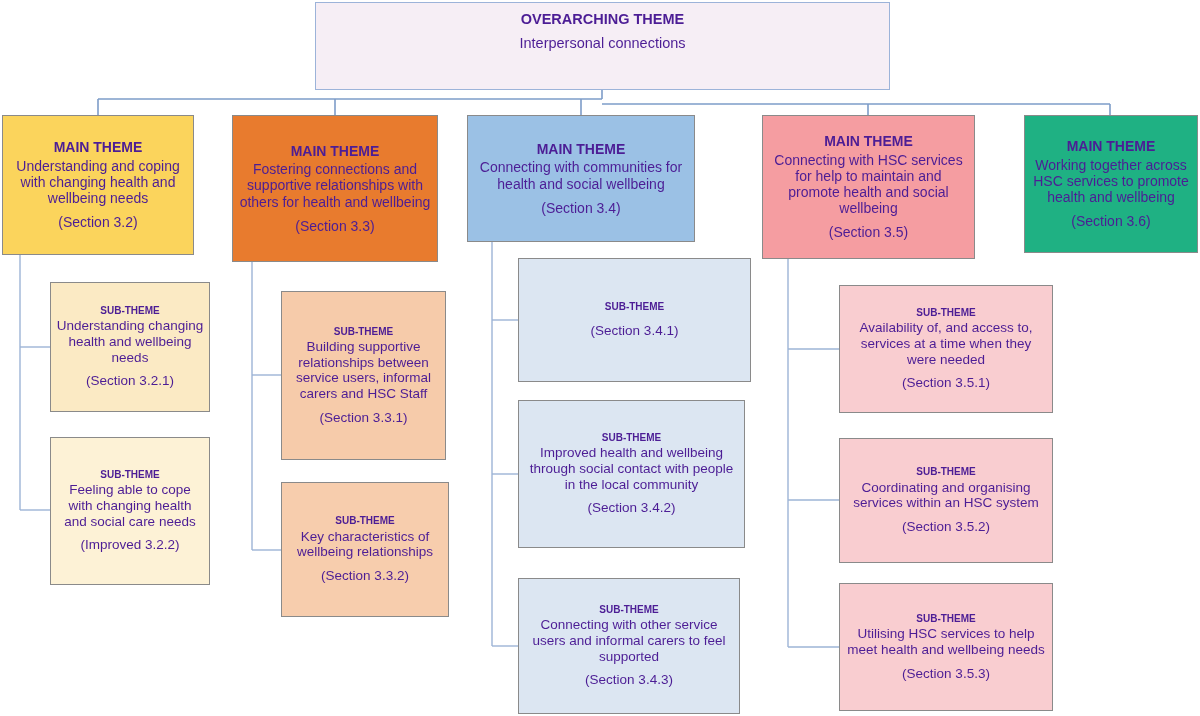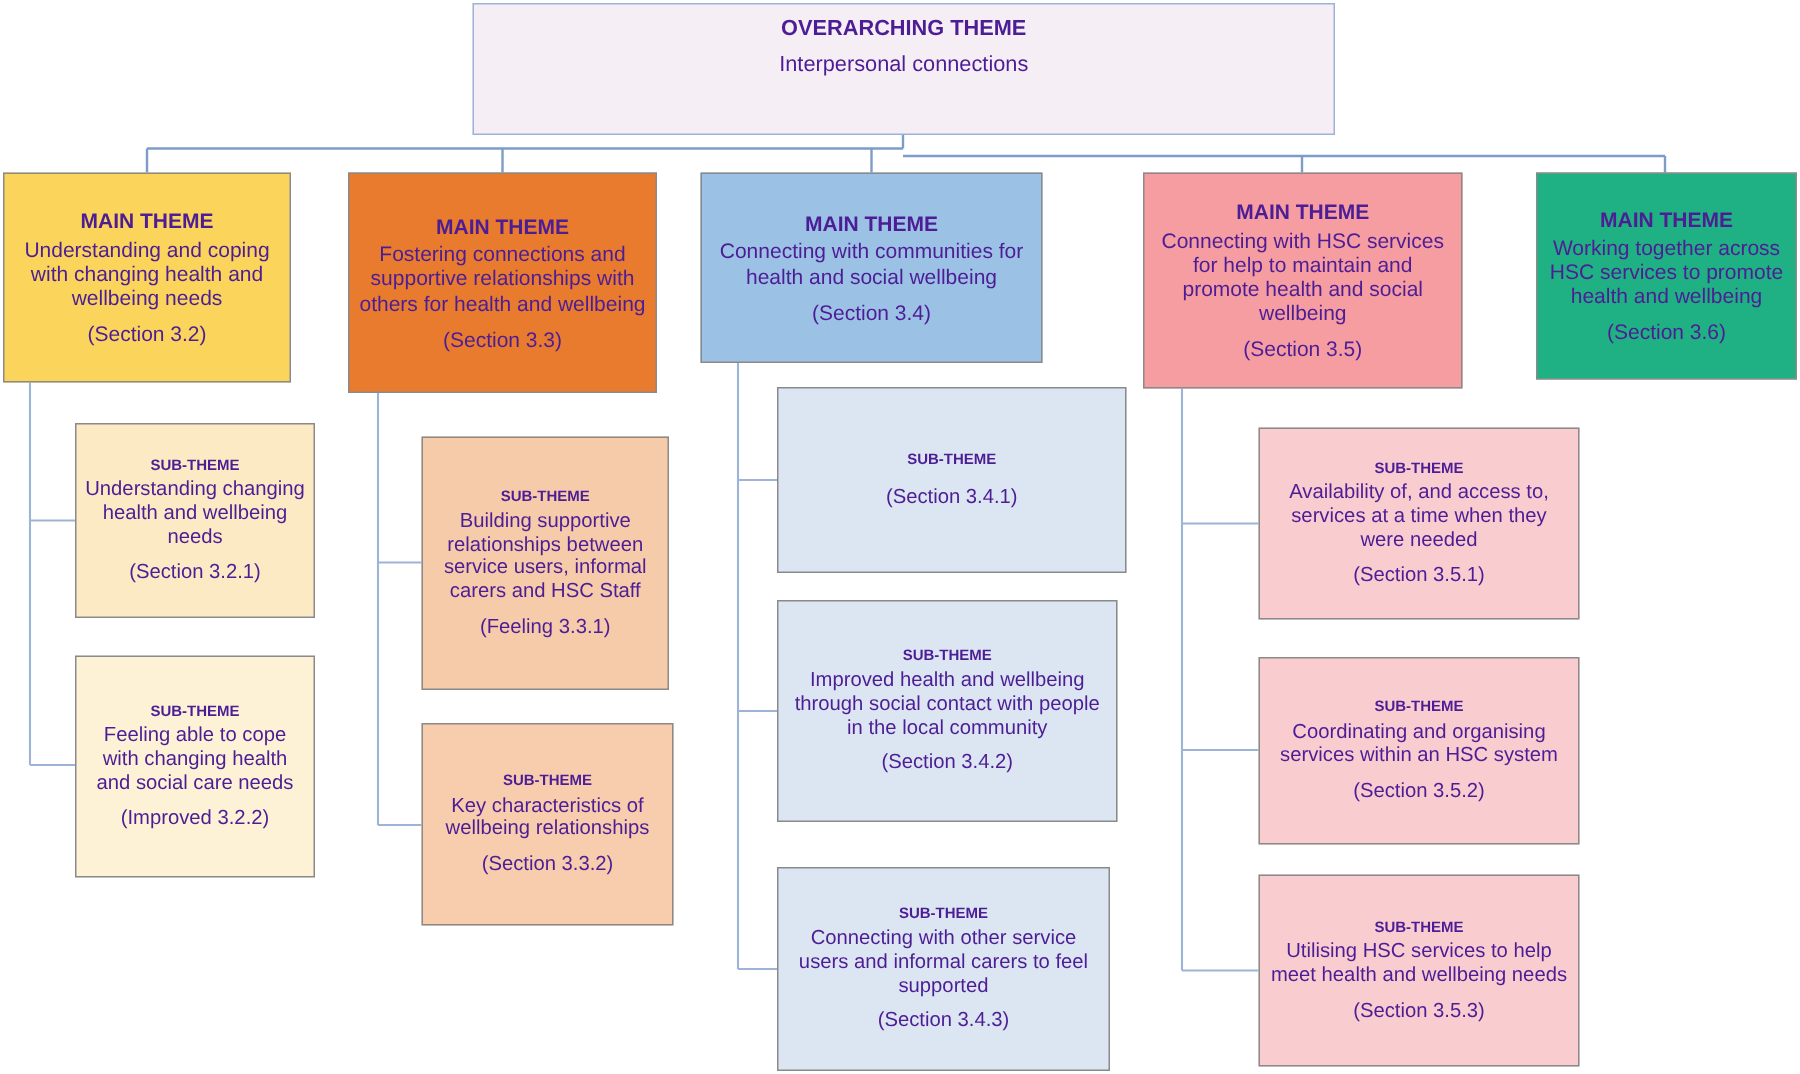--- a/index.html
+++ b/index.html
@@ -182,21 +182,21 @@
   </div>
   <div class="box sub-theme" id="st1b">
     <span class="hdr">SUB-THEME</span>
     <span class="body">Feeling able to cope with changing health and social care needs</span>
     <span class="sec">(Improved 3.2.2)</span>
   </div>
 
   <div class="box sub-theme" id="st2a">
     <span class="hdr">SUB-THEME</span>
     <span class="body">Building supportive relationships between service users, informal carers and HSC Staff</span>
-    <span class="sec">(Feeling 3.3.1)</span>
+    <span class="sec">(Section 3.3.1)</span>
   </div>
   <div class="box sub-theme" id="st2b">
     <span class="hdr">SUB-THEME</span>
     <span class="body">Key characteristics of wellbeing relationships</span>
     <span class="sec">(Section 3.3.2)</span>
   </div>
 
   <div class="box sub-theme" id="st3a">
     <span class="hdr">SUB-THEME</span>
     <span class="sec">(Section 3.4.1)</span>

